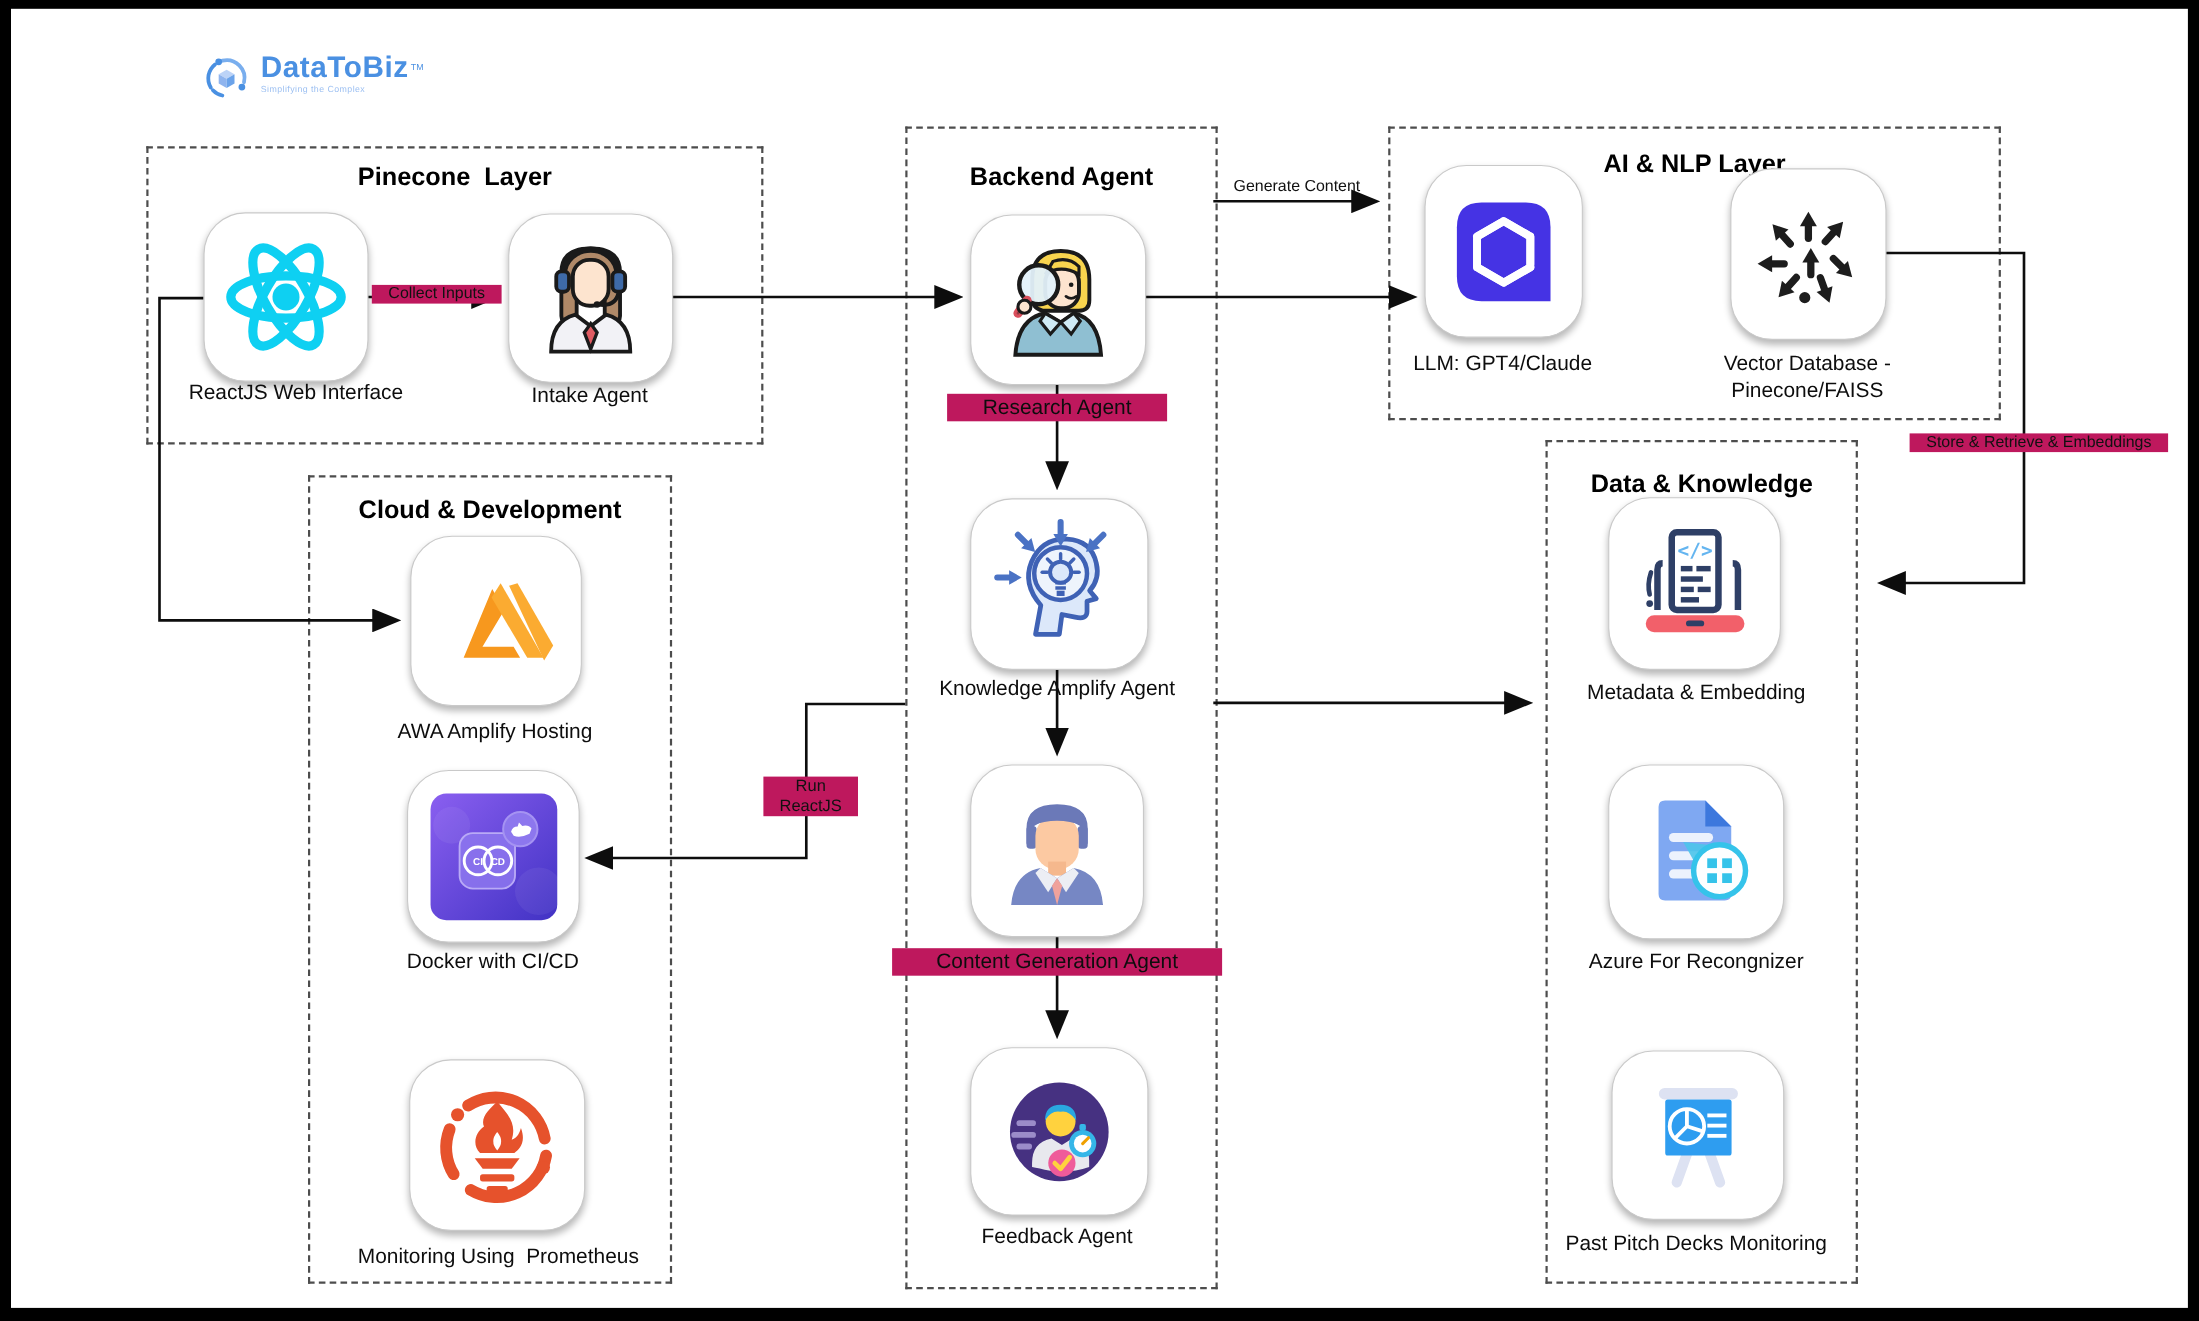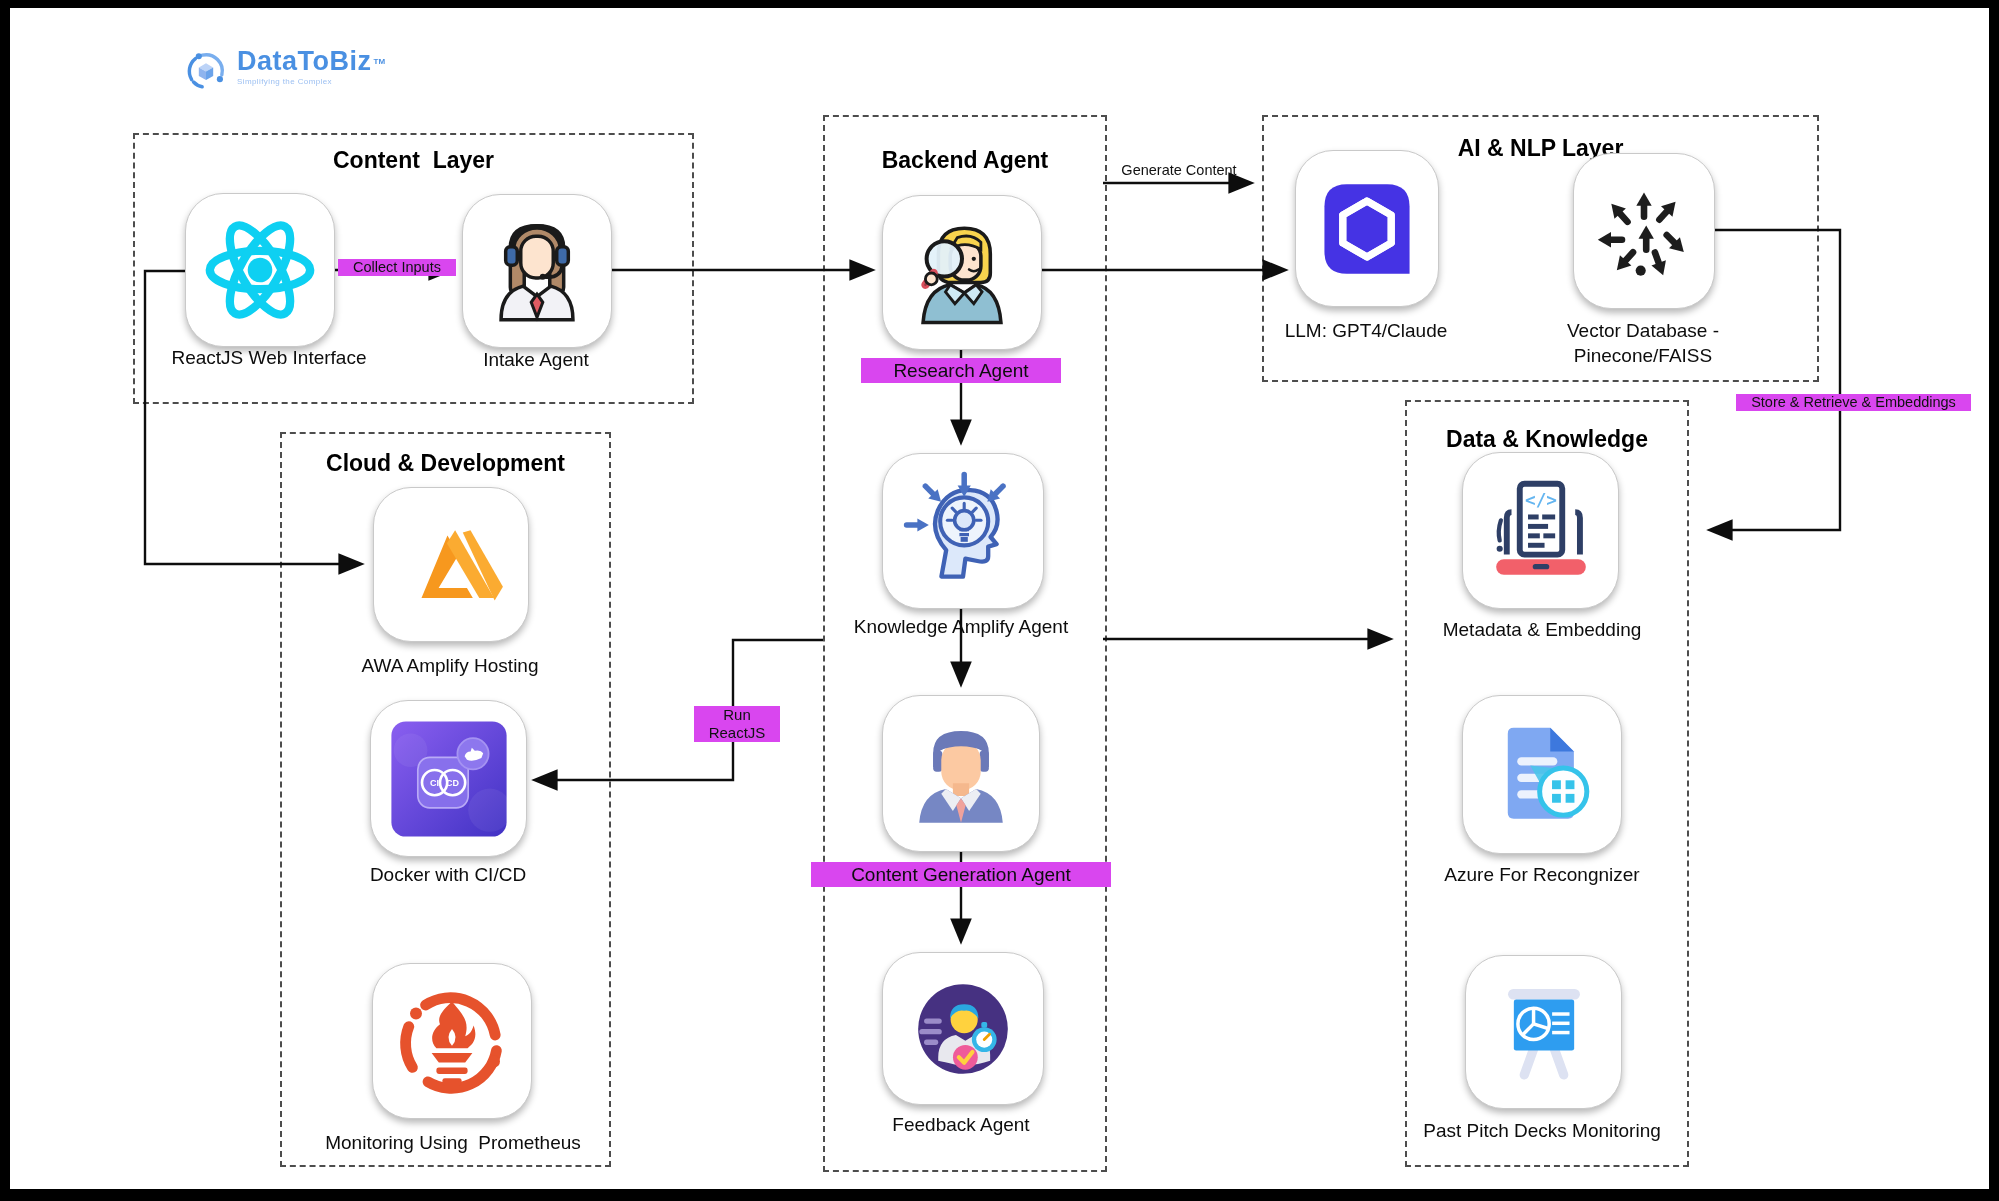--- a/index.html
+++ b/index.html
@@ -8,29 +8,29 @@
   #page{position:absolute;left:10px;top:8px;width:1979px;height:1181px;background:#ffffff;}
   .grp{position:absolute;border:2px dashed #4d4d4d;background:transparent;z-index:1;}
   .grp-title{position:absolute;left:0;width:100%;text-align:center;font-size:23px;font-weight:bold;
              color:#000;white-space:pre;z-index:4;}
   #wires{position:absolute;left:0;top:0;z-index:2;pointer-events:none;}
   .card{position:absolute;background:#fff;border:1px solid #c9c9c9;border-radius:38px;
         box-shadow:0 4px 7px rgba(0,0,0,.28);display:flex;align-items:center;justify-content:center;
         z-index:3;}
   .card svg{display:block;}
   .nlabel{position:absolute;text-align:center;font-size:19px;color:#0d0d0d;line-height:1.32;z-index:4;}
-  .bgw{background:#d946ef;}
+  .bgw{background:#be185d;}
   .elabel{position:absolute;text-align:center;font-size:14.5px;color:#111;z-index:4;line-height:1.2;}
   .ws-pre{white-space:pre;}
   
   #logo{position:absolute;left:183px;top:48px;display:flex;align-items:flex-start;z-index:4;}
   #logo .ltxt{margin-left:8px;}
   #logo .brand{font-size:27px;font-weight:600;color:#4a90e2;letter-spacing:.5px;line-height:1;}
   #logo .tag{font-size:8px;color:#9dc0f2;margin-top:2px;letter-spacing:.4px;}
-  #logo .tm{font-size:8px;color:#4a90e2;vertical-align:super;margin-left:2px;font-weight:700;text-align:right;}
+  #logo .tm{font-size:8px;color:#4a90e2;vertical-align:super;margin-left:2px;font-weight:400;text-align:right;}
 </style>
 </head>
 <body>
 
 <div id="canvas">
   <div id="page"></div>
 
   <div id="logo">
     <svg width="46" height="46" viewBox="0 0 48 48">
       <path d="M9,33 A17,17 0 0 1 13,11" fill="none" stroke="#4a90e2" stroke-width="3.6" stroke-linecap="round"></path>
@@ -42,21 +42,21 @@
       <polygon points="16.5,20.3 24,24.6 24,33.5 16.5,29.2" fill="#8fb4ee"></polygon>
       <polygon points="31.5,20.3 24,24.6 24,33.5 31.5,29.2" fill="#6ba3ea"></polygon>
     </svg>
     <div class="ltxt">
       <span class="brand">DataToBiz</span><span class="tm">TM</span>
       <div class="tag">Simplifying the Complex</div>
     </div>
   </div>
 
   <div class="grp" style="left:133px;top:133px;width:557px;height:267px;">
-    <div class="grp-title" style="top:12px;">Content  Layer</div>
+    <div class="grp-title" style="top:12px;">Pinecone  Layer</div>
   </div>
   <div class="grp" style="left:823px;top:115px;width:280px;height:1053px;">
     <div class="grp-title" style="top:30px;">Backend Agent</div>
   </div>
   <div class="grp" style="left:1262px;top:115px;width:553px;height:263px;">
     <div class="grp-title" style="top:18px;">AI &amp; NLP Layer</div>
   </div>
   <div class="grp" style="left:280px;top:432px;width:327px;height:731px;">
     <div class="grp-title" style="top:16px;">Cloud &amp; Development</div>
   </div>

